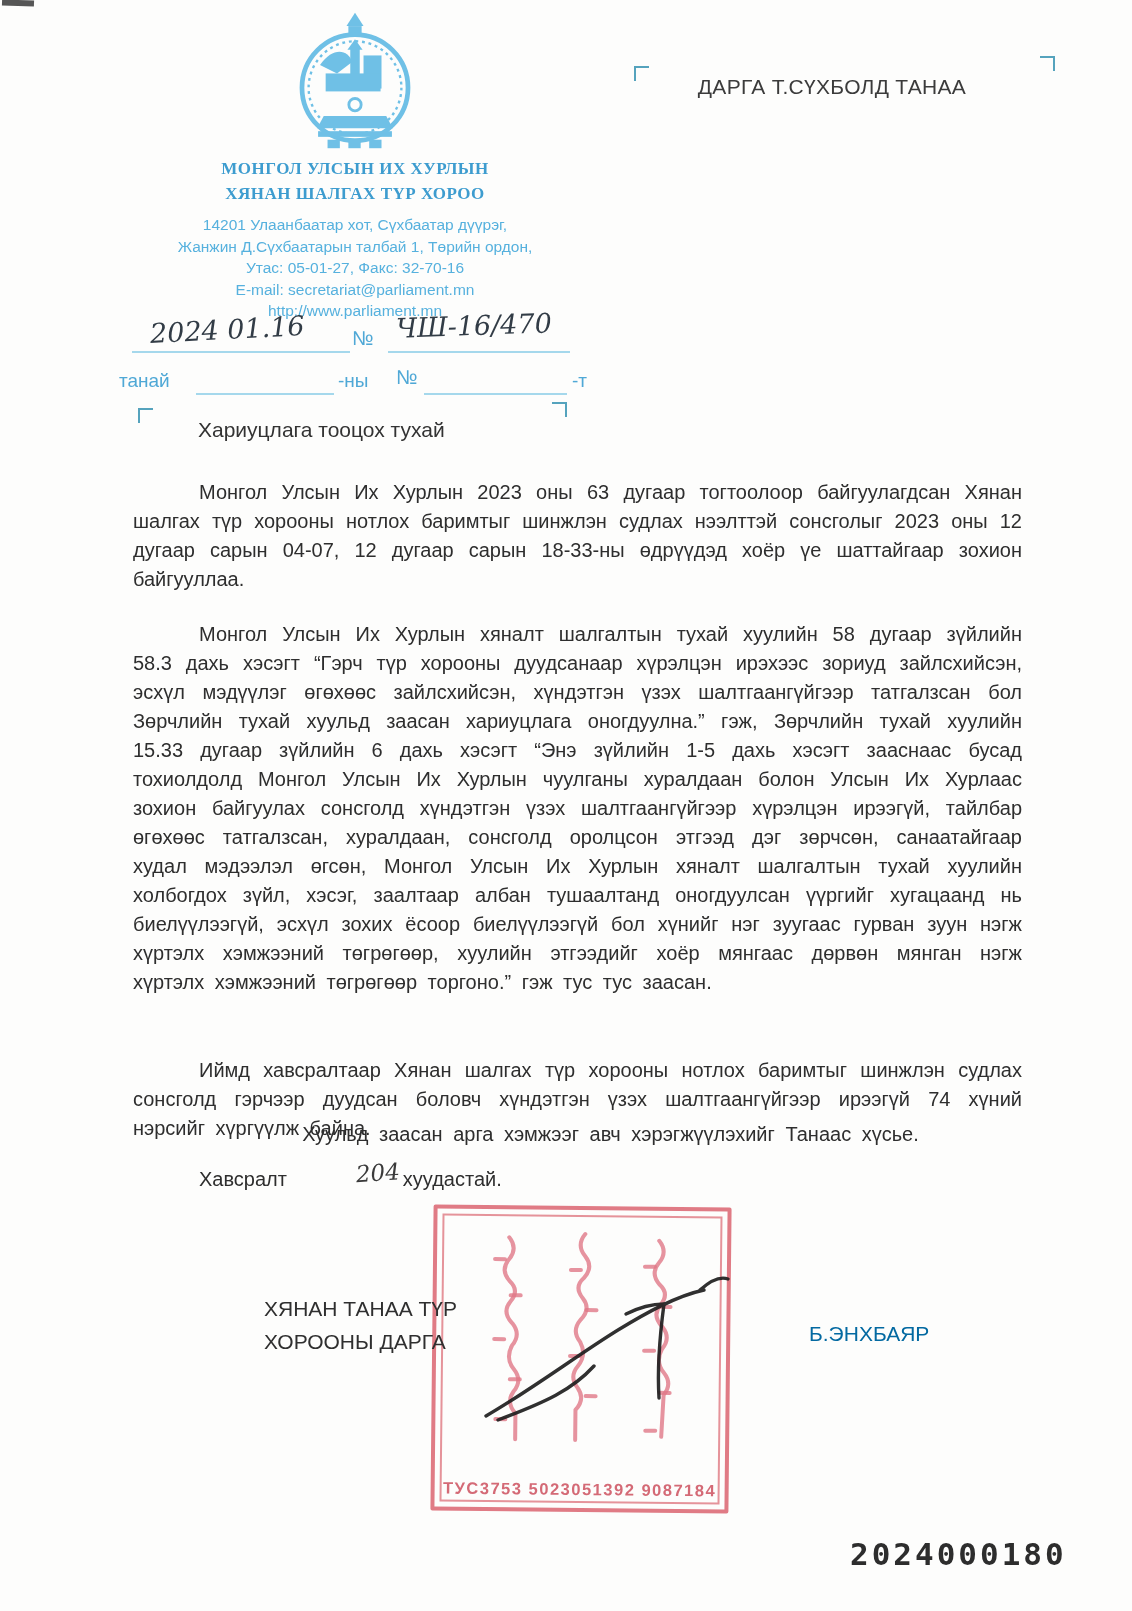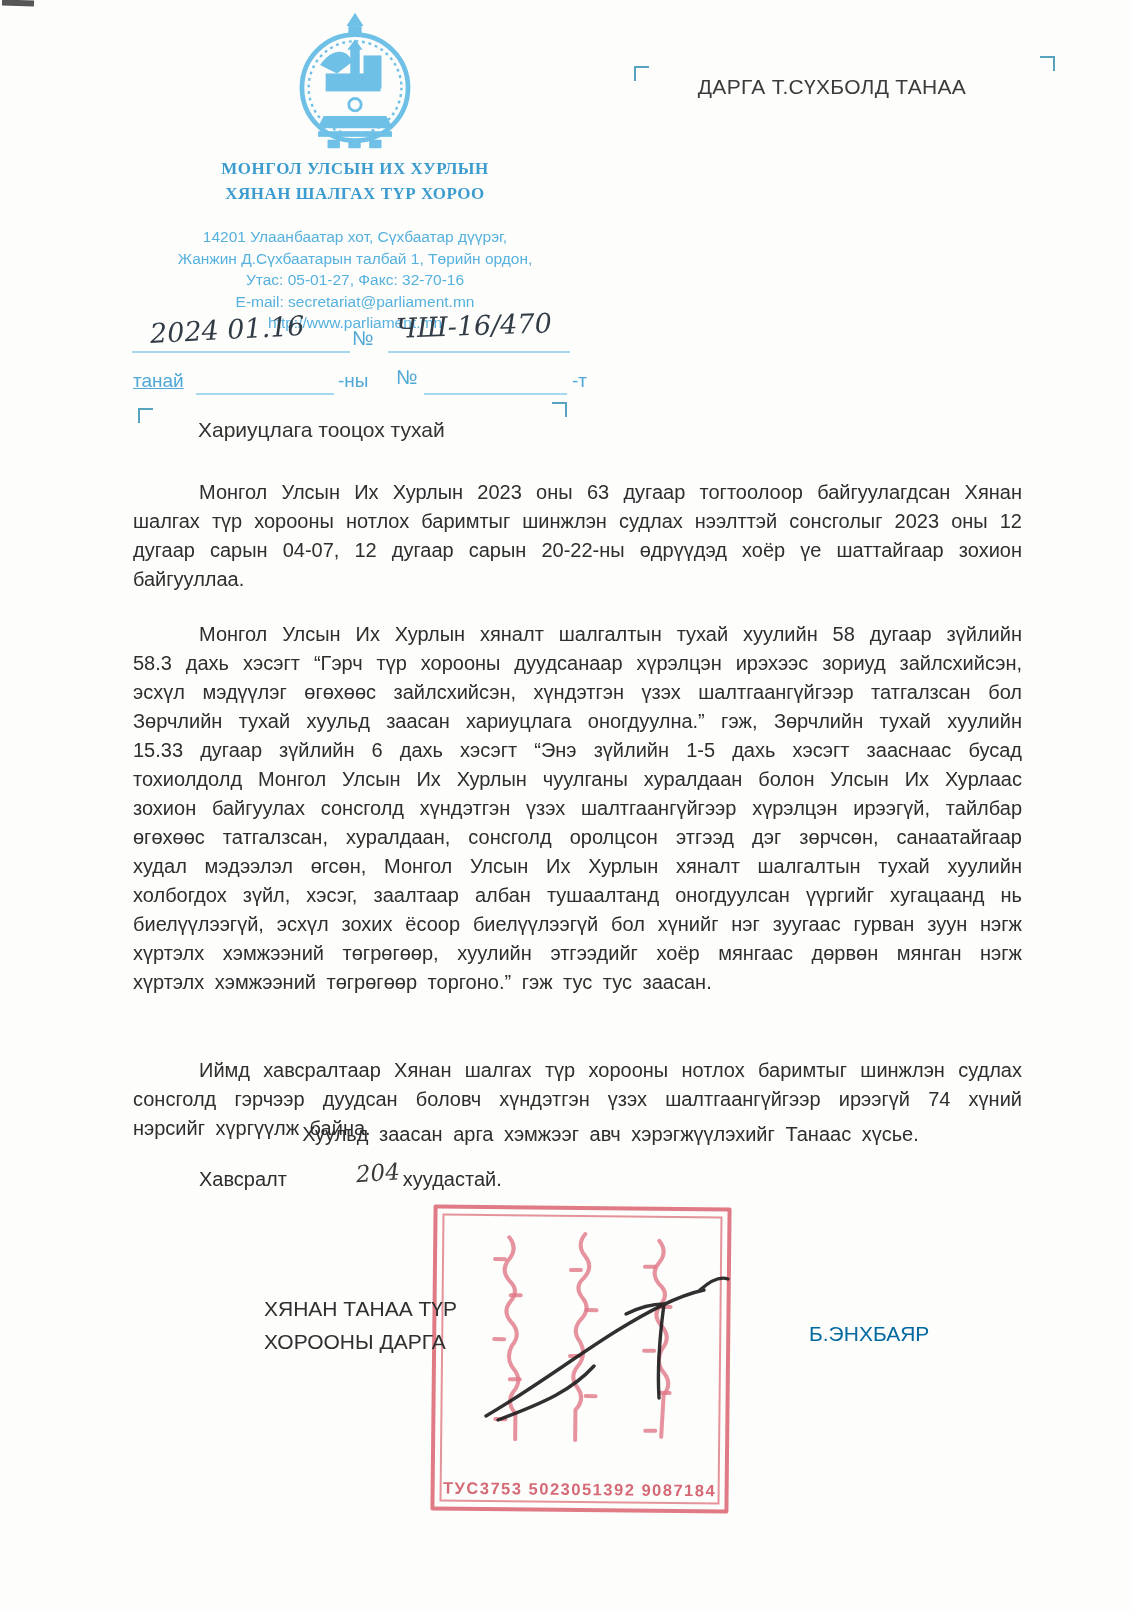--- a/index.html
+++ b/index.html
@@ -8,33 +8,33 @@
     position:relative; width:1132px; height:1611px; margin:0 auto;
     background:#fdfdfc; overflow:hidden;
     font-family:"Liberation Sans", sans-serif; color:#2e2e2e;
   }
   
   .letterhead { position:absolute; left:115px; top:10px; width:480px; text-align:center; }
   .emblem { display:block; margin:0 auto 4px auto; }
   .org-name { font-family:"Liberation Serif", serif; font-weight:bold; font-size:17px;
               line-height:25px; color:#3d9ccf; letter-spacing:.5px; }
   .addr { font-size:15.5px; line-height:21.5px; color:#56b1de; }
-  .addr-block { margin-top:20px; }
+  .addr-block { margin-top:8px; }
   
   .hand { font-family:"DejaVu Serif", serif; font-style:italic; color:#323c46; }
   .hw-date { position:absolute; left:150px; top:314px; font-size:27px; transform:rotate(-3deg); }
   .hw-ref  { position:absolute; left:396px; top:310px; font-size:27px; transform:rotate(-2deg); }
   .no-sign1 { position:absolute; left:352px; top:327px; font-size:20px; color:#4fa8d6; }
   .uline { position:absolute; height:2px; background:#a5d8ec; }
   .u1 { left:132px; top:351px; width:218px; }
   .u2 { left:388px; top:351px; width:182px; }
   .u3 { left:196px; top:393px; width:138px; }
   .u4 { left:424px; top:393px; width:143px; }
   .blue-label { position:absolute; font-size:19px; color:#4fa8d6; }
-  .lbl-tanai { left:133px; top:370px;text-decoration:underline; }
+  .lbl-tanai { left:119px; top:370px; }
   .lbl-ny   { left:338px; top:370px; }
   .lbl-no2  { left:396px; top:366px; font-size:20px; }
   .lbl-t    { left:572px; top:370px; }
   
   .bracket { position:absolute; width:15px; height:15px; }
   .bracket.tl { border-left:2px solid #55a3bd; border-top:2px solid #55a3bd; }
   .bracket.tr { border-right:2px solid #55a3bd; border-top:2px solid #55a3bd; }
   .b-rec-l { left:634px; top:66px; }
   .b-rec-r { left:1040px; top:56px; }
   .b-sub-l { left:138px; top:408px; border-color:#79bcd6; }
@@ -127,21 +127,21 @@
   <div class="bracket tl b-rec-l"></div>
   <div class="bracket tr b-rec-r"></div>
   <div class="recipient">
     <div>ДАРГА Т.СҮХБОЛД ТАНАА</div>
   </div>
 
   <div class="bracket tl b-sub-l"></div>
   <div class="bracket tr b-sub-r"></div>
   <div class="subject">Хариуцлага тооцох тухай</div>
 
-  <div class="para p1">Монгол Улсын Их Хурлын 2023 оны 63 дугаар тогтоолоор байгуулагдсан Хянан шалгах түр хорооны нотлох баримтыг шинжлэн судлах нээлттэй сонсголыг 2023 оны 12 дугаар сарын 04-07, 12 дугаар сарын 20-22-ны өдрүүдэд хоёр үе шаттайгаар зохион байгууллаа.</div>
+  <div class="para p1">Монгол Улсын Их Хурлын 2023 оны 63 дугаар тогтоолоор байгуулагдсан Хянан шалгах түр хорооны нотлох баримтыг шинжлэн судлах нээлттэй сонсголыг 2023 оны 12 дугаар сарын 04-07, 12 дугаар сарын 18-33-ны өдрүүдэд хоёр үе шаттайгаар зохион байгууллаа.</div>
   <div class="para p2">Монгол Улсын Их Хурлын хяналт шалгалтын тухай хуулийн 58 дугаар зүйлийн 58.3 дахь хэсэгт “Гэрч түр хорооны дуудсанаар хүрэлцэн ирэхээс зориуд зайлсхийсэн, эсхүл мэдүүлэг өгөхөөс зайлсхийсэн, хүндэтгэн үзэх шалтгаангүйгээр татгалзсан бол Зөрчлийн тухай хуульд заасан хариуцлага оногдуулна.” гэж, Зөрчлийн тухай хуулийн 15.33 дугаар зүйлийн 6 дахь хэсэгт “Энэ зүйлийн 1-5 дахь хэсэгт зааснаас бусад тохиолдолд Монгол Улсын Их Хурлын чуулганы хуралдаан болон Улсын Их Хурлаас зохион байгуулах сонсголд хүндэтгэн үзэх шалтгаангүйгээр хүрэлцэн ирээгүй, тайлбар өгөхөөс татгалзсан, хуралдаан, сонсголд оролцсон этгээд дэг зөрчсөн, санаатайгаар худал мэдээлэл өгсөн, Монгол Улсын Их Хурлын хяналт шалгалтын тухай хуулийн холбогдох зүйл, хэсэг, заалтаар албан тушаалтанд оногдуулсан үүргийг хугацаанд нь биелүүлээгүй, эсхүл зохих ёсоор биелүүлээгүй бол хүнийг нэг зуугаас гурван зуун нэгж хүртэлх хэмжээний төгрөгөөр, хуулийн этгээдийг хоёр мянгаас дөрвөн мянган нэгж хүртэлх хэмжээний төгрөгөөр торгоно.” гэж тус тус заасан.</div>
   <div class="para p3">Иймд хавсралтаар Хянан шалгах түр хорооны нотлох баримтыг шинжлэн судлах сонсголд гэрчээр дуудсан боловч хүндэтгэн үзэх шалтгаангүйгээр ирээгүй 74 хүний нэрсийг хүргүүлж байна.</div>
   <div class="para p4">Хуульд заасан арга хэмжээг авч хэрэгжүүлэхийг Танаас хүсье.</div>
 
   <div class="para p-attach">
     <span>Хавсралт</span><span class="hw-pages">204</span><span>хуудастай.</span>
   </div>
 
   <div class="stamp">
     <div class="stamp-inner"></div>
@@ -166,14 +166,15 @@
       <path d="M232 42 C 242 33, 252 28, 260 31"></path>
     </g>
   </svg>
 
   <div class="sig-title">
     <div>ХЯНАН ТАНАА ТҮР</div>
     <div>ХОРООНЫ ДАРГА</div>
   </div>
   <div class="sig-name">Б.ЭНХБАЯР</div>
 
+  <div class="doc-number">2024000180</div>
 
 </div>
 
 </body></html>

